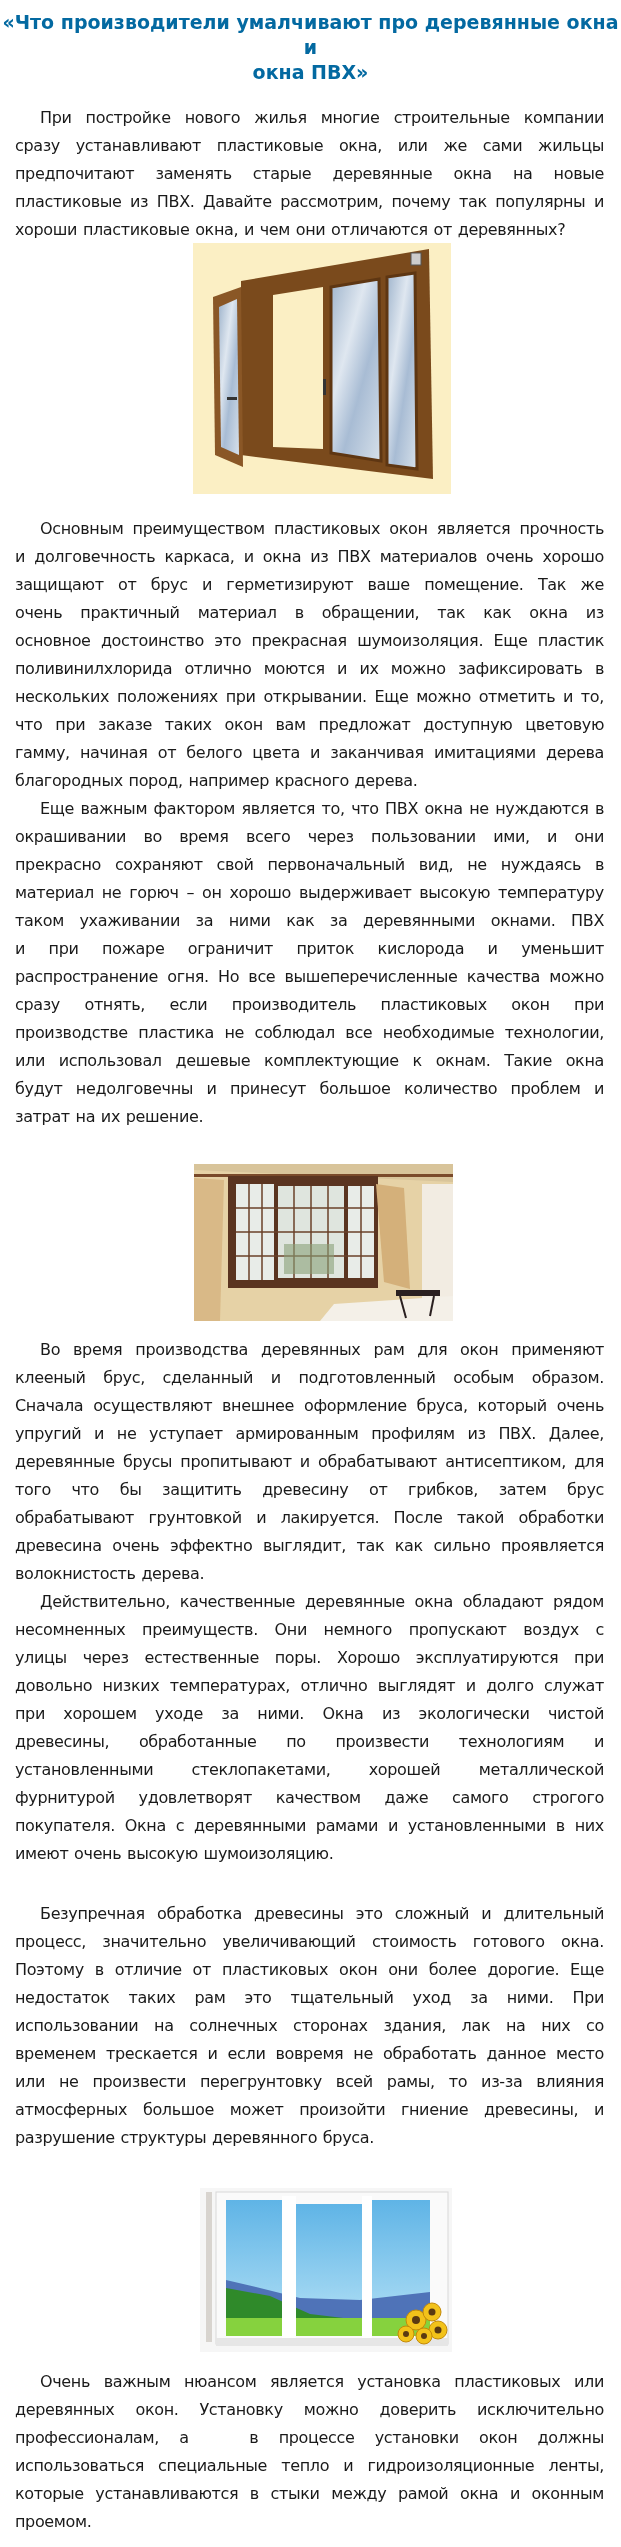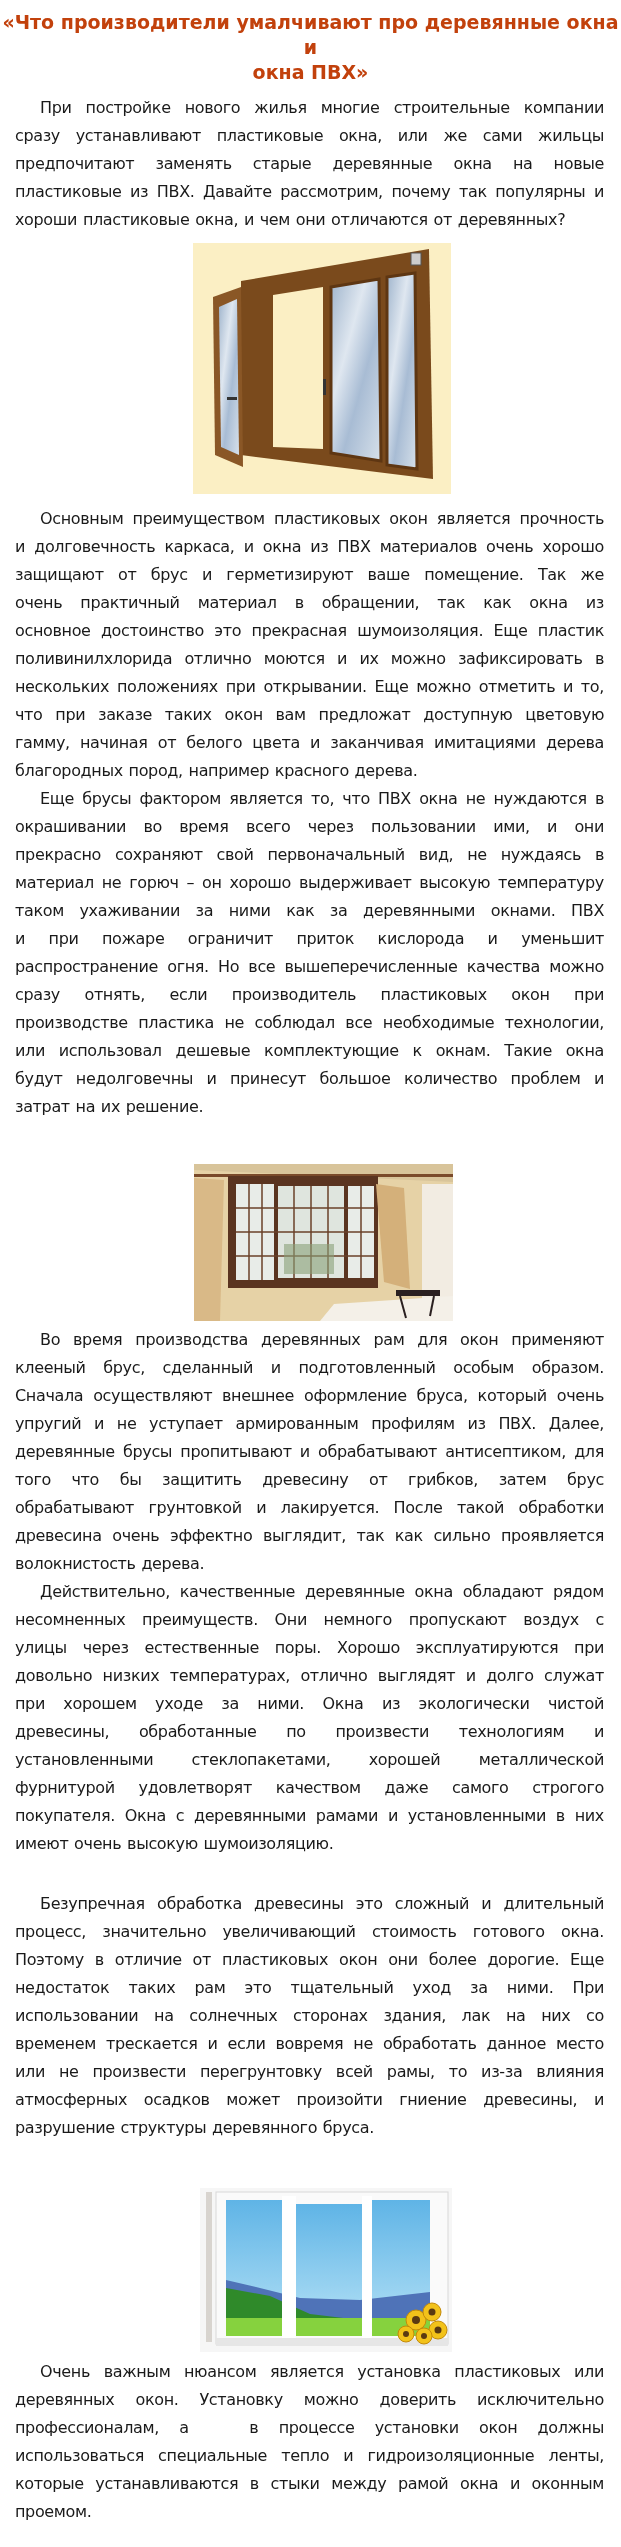--- a/index.html
+++ b/index.html
@@ -1,24 +1,24 @@
 <!DOCTYPE html>
 <html><head>
 <meta charset="utf-8">
 <style>
   html, body { margin: 0; padding: 0; background: #ffffff; }
   body { width: 621px; height: 2547px; position: relative; overflow: hidden;
          font-family: "DejaVu Sans", "Liberation Sans", sans-serif; color: #1a1a1a; }
   .title { position: absolute; left: 0; width: 621px; text-align: center;
-           font-weight: bold; font-size: 19px; line-height: 25px; color: #c2410c; }
+           font-weight: bold; font-size: 19px; line-height: 25px; color: #0369a1; }
   .para { position: absolute; left: 15px; width: 589px; }
   .line { display: block; height: 28px; line-height: 28px; font-size: 16px;
           text-align: justify; text-align-last: justify; white-space: nowrap;
           letter-spacing: -0.35px; word-spacing: 1px; }
-  .line.indent { padding-left: 25px; }
+  .line.indent { padding-left: 25px; margin-top: 10px; }
   .line.last { text-align-last: left; }
   .figure { position: absolute; overflow: hidden; }
   .figure svg { display: block; width: 100%; height: 100%; }
 </style>
 </head>
 <body>
 
 <h1 class="title" style="top:10px;margin:0;">
   <span style="display:block">«Что производители умалчивают про деревянные окна и</span>
   <span style="display:block">окна ПВХ»</span>
@@ -62,21 +62,21 @@
   <span class="line">очень практичный материал в обращении, так как окна из</span>
   <span class="line">основное достоинство это прекрасная шумоизоляция. Еще пластик</span>
   <span class="line">поливинилхлорида отлично моются и их можно зафиксировать в</span>
   <span class="line">нескольких положениях при открывании. Еще можно отметить и то,</span>
   <span class="line">что при заказе таких окон вам предложат доступную цветовую</span>
   <span class="line">гамму, начиная от белого цвета и заканчивая имитациями дерева</span>
   <span class="line last">благородных пород, например красного дерева.</span>
 </div>
 
 <div class="para" style="top:785px">
-  <span class="line indent">Еще брусы фактором является то, что ПВХ окна не нуждаются в</span>
+  <span class="line indent">Еще важным фактором является то, что ПВХ окна не нуждаются в</span>
   <span class="line">окрашивании во время всего через пользовании ими, и они</span>
   <span class="line">прекрасно сохраняют свой первоначальный вид, не нуждаясь в</span>
   <span class="line">материал не горюч – он хорошо выдерживает высокую температуру</span>
   <span class="line">таком ухаживании за ними как за деревянными окнами. ПВХ</span>
   <span class="line">и при пожаре ограничит приток кислорода и уменьшит</span>
   <span class="line">распространение огня. Но все вышеперечисленные качества можно</span>
   <span class="line">сразу отнять, если производитель пластиковых окон при</span>
   <span class="line">производстве пластика не соблюдал все необходимые технологии,</span>
   <span class="line">или использовал дешевые комплектующие к окнам. Такие окна</span>
   <span class="line">будут недолговечны и принесут большое количество проблем и</span>
@@ -140,21 +140,21 @@
 </div>
 
 <div class="para" style="top:1890px">
   <span class="line indent">Безупречная обработка древесины это сложный и длительный</span>
   <span class="line">процесс, значительно увеличивающий стоимость готового окна.</span>
   <span class="line">Поэтому в отличие от пластиковых окон они более дорогие. Еще</span>
   <span class="line">недостаток таких рам это тщательный уход за ними. При</span>
   <span class="line">использовании на солнечных сторонах здания, лак на них со</span>
   <span class="line">временем трескается и если вовремя не обработать данное место</span>
   <span class="line">или не произвести перегрунтовку всей рамы, то из-за влияния</span>
-  <span class="line">атмосферных осадков может произойти гниение древесины, и</span>
+  <span class="line">атмосферных большое может произойти гниение древесины, и</span>
   <span class="line last">разрушение структуры деревянного бруса.</span>
 </div>
 
 <div class="figure" style="left:200px;top:2188px;width:252px;height:164px;">
   <svg viewBox="0 0 252 164" preserveAspectRatio="none">
     <defs>
       <linearGradient id="sky" x1="0" y1="0" x2="0" y2="1">
         <stop offset="0" stop-color="#5fb4e6"></stop>
           <stop offset="1" stop-color="#b6e2f6"></stop>
       </linearGradient>

